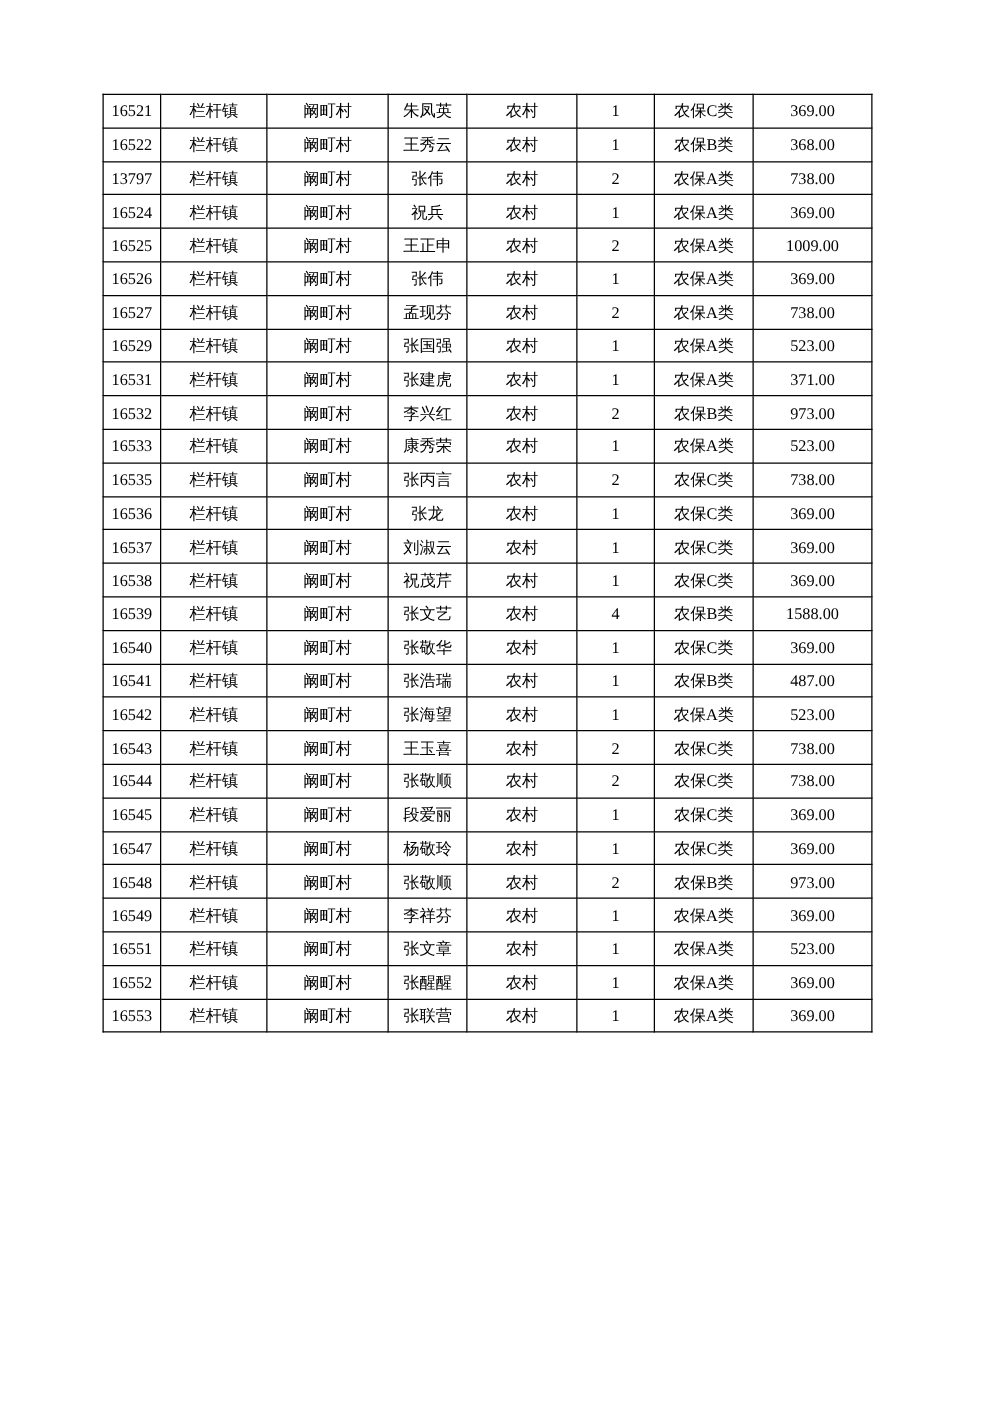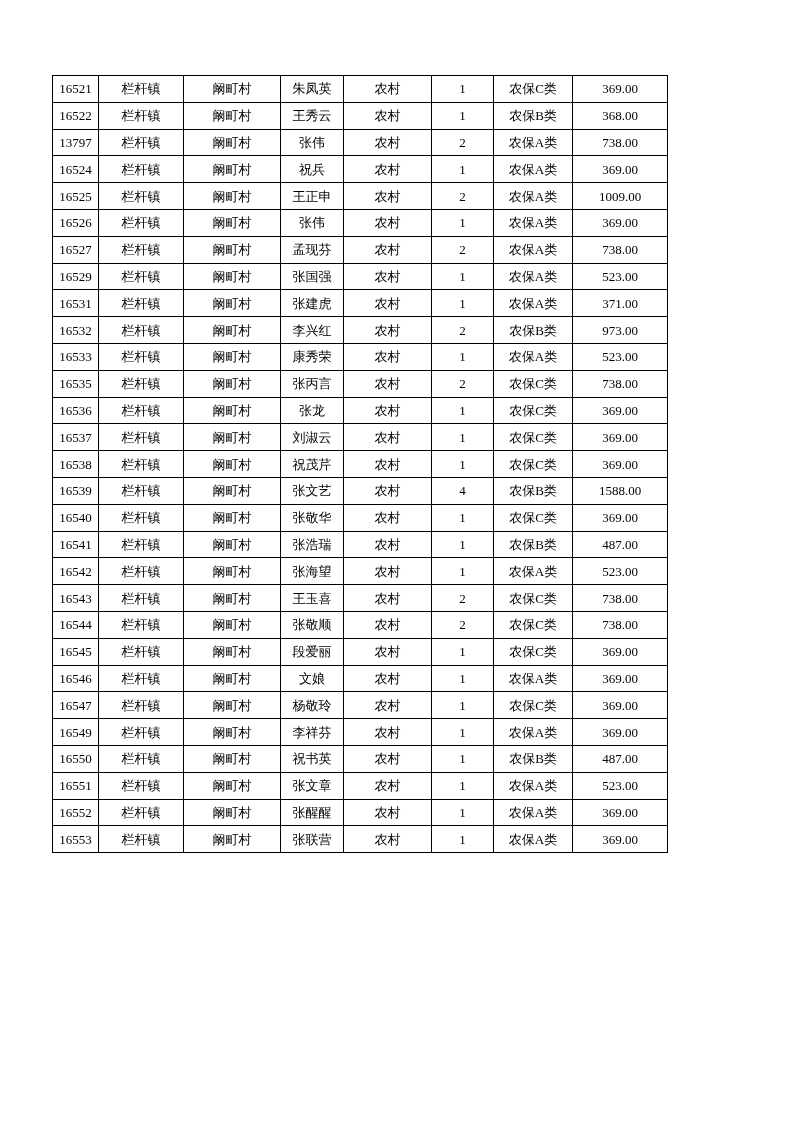--- a/index.html
+++ b/index.html
@@ -9,21 +9,21 @@
   }
   body {
     width: 794px;
     height: 1122px;
     position: relative;
     font-family: "Liberation Serif", "DejaVu Serif", serif;
     color: #000000;
   }
   .sheet {
     position: absolute;
-    left: 52px;
+    left: 82px;
     top: 75px;
   }
   table.grid {
     border-collapse: collapse;
     table-layout: fixed;
     width: 615px;
   }
   table.grid td {
     border: 1px solid #000000;
     height: 25.8px;
@@ -274,58 +274,48 @@
           <td>16545</td>
           <td>栏杆镇</td>
           <td>阚町村</td>
           <td>段爱丽</td>
           <td>农村</td>
           <td>1</td>
           <td>农保C类</td>
           <td>369.00</td>
         </tr>
         <tr>
-          <td>16546</td>
-          <td>栏杆镇</td>
-          <td>阚町村</td>
-          <td>文娘</td>
-          <td>农村</td>
-          <td>1</td>
-          <td>农保A类</td>
-          <td>369.00</td>
-        </tr>
-        <tr>
           <td>16547</td>
           <td>栏杆镇</td>
           <td>阚町村</td>
           <td>杨敬玲</td>
           <td>农村</td>
           <td>1</td>
           <td>农保C类</td>
           <td>369.00</td>
         </tr>
         <tr>
+          <td>16548</td>
+          <td>栏杆镇</td>
+          <td>阚町村</td>
+          <td>张敬顺</td>
+          <td>农村</td>
+          <td>2</td>
+          <td>农保B类</td>
+          <td>973.00</td>
+        </tr>
+        <tr>
           <td>16549</td>
           <td>栏杆镇</td>
           <td>阚町村</td>
           <td>李祥芬</td>
           <td>农村</td>
           <td>1</td>
           <td>农保A类</td>
           <td>369.00</td>
-        </tr>
-        <tr>
-          <td>16550</td>
-          <td>栏杆镇</td>
-          <td>阚町村</td>
-          <td>祝书英</td>
-          <td>农村</td>
-          <td>1</td>
-          <td>农保B类</td>
-          <td>487.00</td>
         </tr>
         <tr>
           <td>16551</td>
           <td>栏杆镇</td>
           <td>阚町村</td>
           <td>张文章</td>
           <td>农村</td>
           <td>1</td>
           <td>农保A类</td>
           <td>523.00</td>

